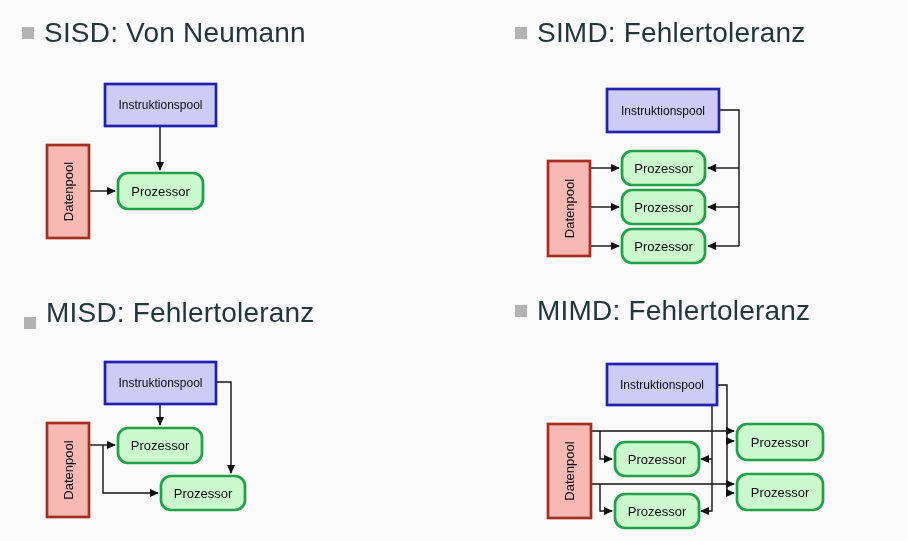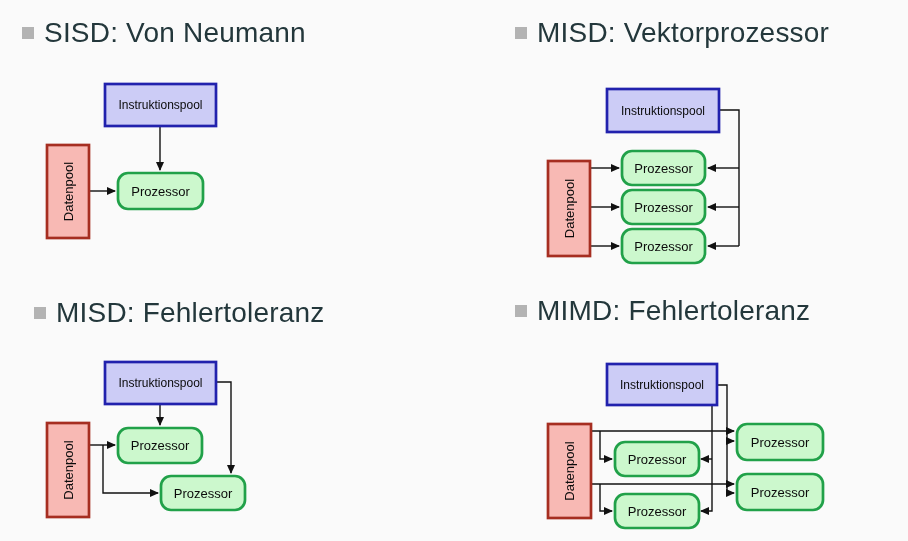--- a/index.html
+++ b/index.html
@@ -47,21 +47,21 @@
       <rect class="daten-box" x="47" y="145" width="42" height="93"></rect>
       <text class="lbl lbl-daten" x="68" y="191.5" text-anchor="middle" dominant-baseline="central" transform="rotate(-90 68 191.5)">Datenpool</text>
       <rect class="proz-box" x="118" y="173" width="85" height="36" rx="10"></rect>
       <text class="lbl lbl-proz" x="160.5" y="191" text-anchor="middle" dominant-baseline="central">Prozessor</text>
     </svg>
   </section>
 
   <section class="panel" style="left:454px;top:0;width:454px;height:270px;">
     <div class="heading" style="left:61px;top:16px;">
       <span class="bullet"></span>
-      <h2 class="title">MISD: Vektorprozessor</h2>
+      <h2 class="title">SIMD: Fehlertoleranz</h2>
     </div>
     <svg class="diagram" width="454" height="270" viewBox="0 0 454 270">
       <defs>
         <marker id="arr-b" markerWidth="9" markerHeight="8" refX="8" refY="4" orient="auto" markerUnits="userSpaceOnUse">
           <path d="M0,0 L9,4 L0,8 z" fill="#111"></path>
         </marker>
       </defs>
       <polyline class="wire" points="265,110 285,110 285,246"></polyline>
       <line class="wire" x1="285" y1="168" x2="254" y2="168" marker-end="url(#arr-b)"></line>
       <line class="wire" x1="285" y1="207" x2="254" y2="207" marker-end="url(#arr-b)"></line>
@@ -76,21 +76,21 @@
       <rect class="proz-box" x="168" y="151" width="83" height="34" rx="10"></rect>
       <text class="lbl lbl-proz" x="209.5" y="168" text-anchor="middle" dominant-baseline="central">Prozessor</text>
       <rect class="proz-box" x="168" y="190" width="83" height="34" rx="10"></rect>
       <text class="lbl lbl-proz" x="209.5" y="207" text-anchor="middle" dominant-baseline="central">Prozessor</text>
       <rect class="proz-box" x="168" y="229" width="83" height="34" rx="10"></rect>
       <text class="lbl lbl-proz" x="209.5" y="246" text-anchor="middle" dominant-baseline="central">Prozessor</text>
     </svg>
   </section>
 
   <section class="panel" style="left:0;top:270px;width:454px;height:271px;">
-    <div class="heading" style="left:34px;top:26px;">
+    <div class="heading" style="left:24px;top:26px;align-items:flex-end;">
       <span class="bullet"></span>
       <h2 class="title">MISD: Fehlertoleranz</h2>
     </div>
     <svg class="diagram" width="454" height="271" viewBox="0 0 454 271">
       <defs>
         <marker id="arr-c" markerWidth="9" markerHeight="8" refX="8" refY="4" orient="auto" markerUnits="userSpaceOnUse">
           <path d="M0,0 L9,4 L0,8 z" fill="#111"></path>
         </marker>
       </defs>
       <line class="wire" x1="160" y1="134" x2="160" y2="155" marker-end="url(#arr-c)"></line>

